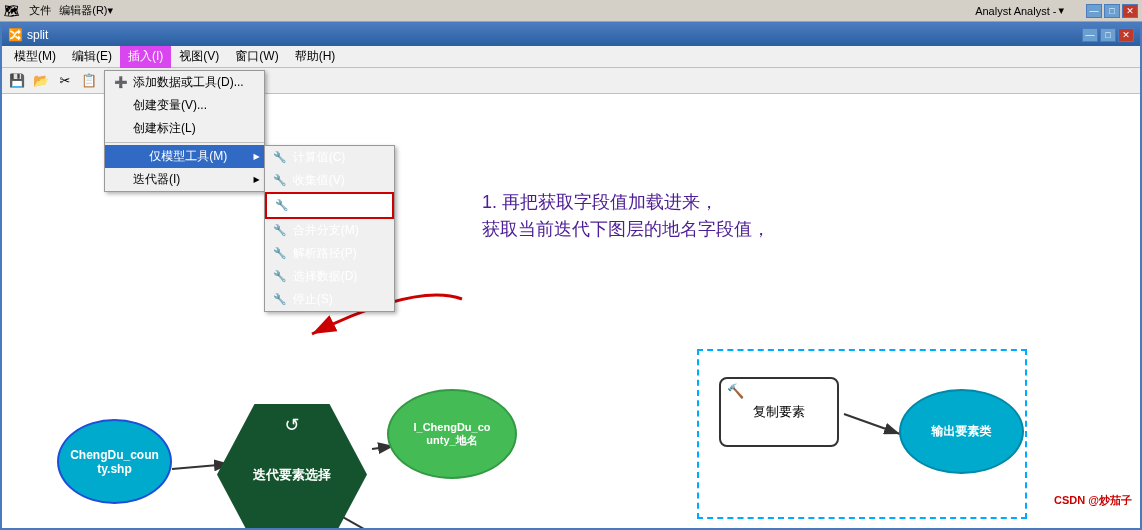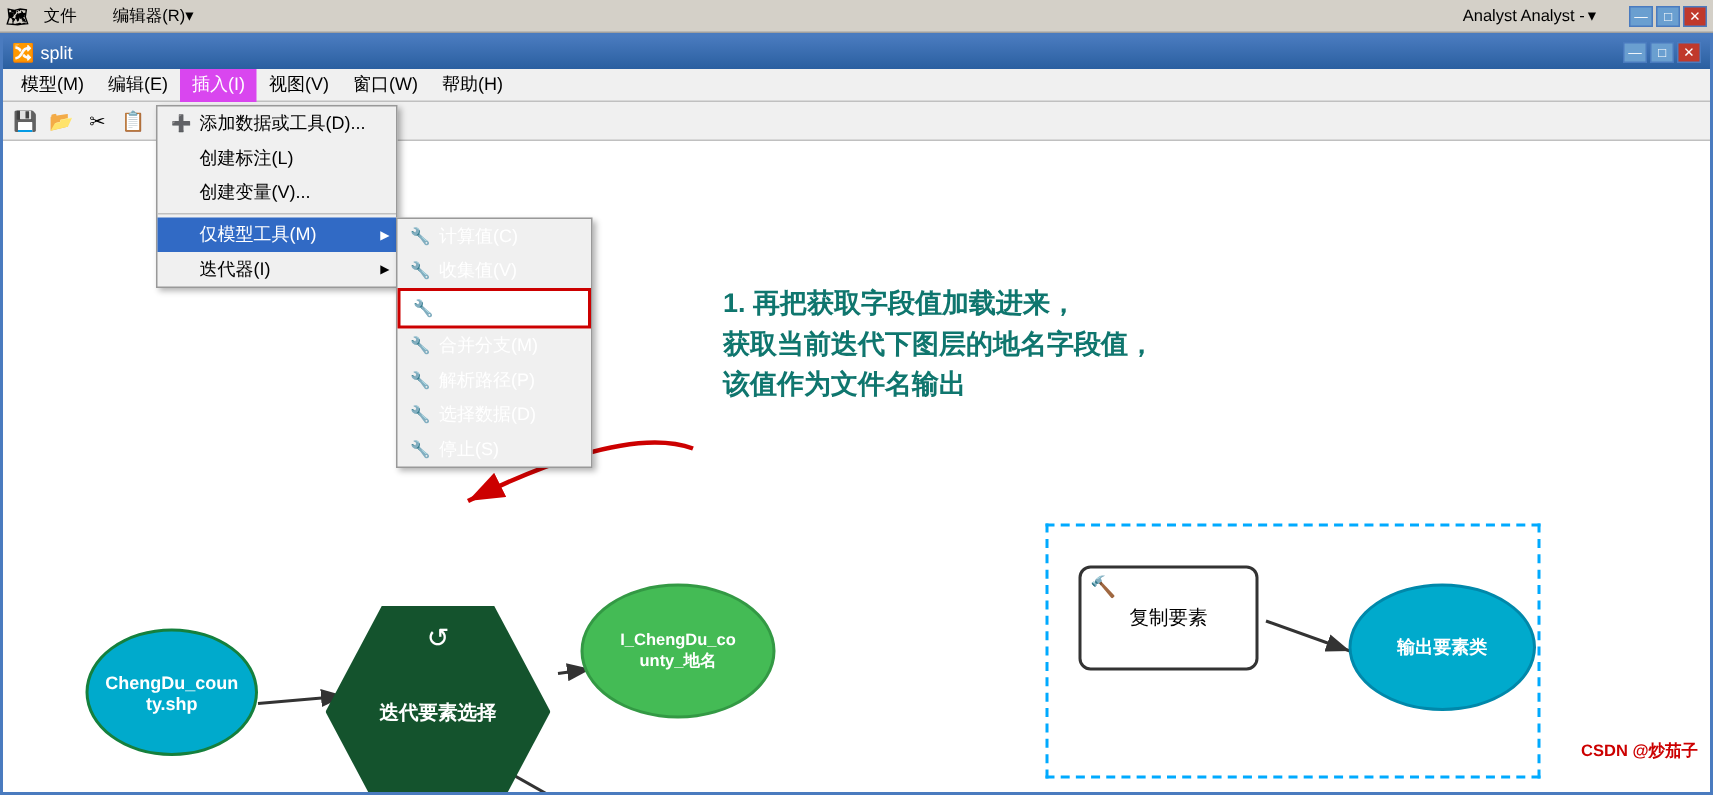--- a/index.html
+++ b/index.html
@@ -140,20 +140,21 @@
     }
     .dd-item.has-sub::after {
       content: '▶';
       position: absolute;
       right: 4px;
       font-size: 8px;
     }
     .dd-item.highlighted {
       background: #316ac5;
       color: white;
+      justify-content: center;
     }
     .dd-item.selected-item {
       background: white;
       border: 2px solid #e00;
     }
     .dd-sep {
       height: 1px;
       background: #c0c0c0;
       margin: 2px 0;
     }
@@ -195,22 +196,22 @@
       font-size: 13px;
       border: 2px solid #333;
       border-radius: 8px;
       background: white;
     }
 
     
     .annotation {
       position: absolute;
       font-size: 18px;
-      color: #0f766e;
-      font-weight: bold;
+      color: #4c1d95;
+      font-weight: normal;
       line-height: 1.5;
     }
 
     
     .dashed-selection {
       position: absolute;
       border: 2px dashed #00aaff;
       background: transparent;
       pointer-events: none;
     }
@@ -236,21 +237,21 @@
       width: 100%; height: 100%;
       overflow: visible;
       pointer-events: none;
     }
   </style>
 </head>
 <body>
 
 <div class="toolbar-strip">
   <span style="font-size:12px; font-weight:bold; margin-right:8px;">🗺</span>
-  <span style="font-size:11px; display:flex; gap:24px;text-align:center;">
+  <span style="font-size:11px; display:flex; gap:8px;text-align:center;">
     <span>文件</span>
     <span>编辑器(R)▾</span>
   </span>
   <span style="flex:1"></span>
   <span style="font-size:11px;">Analyst Analyst -</span>
   <span style="font-size:11px; margin-right:20px;">▾</span>
   <span style="display:flex; gap:2px;">
     <span class="title-btn">—</span>
     <span class="title-btn">□</span>
     <span class="title-btn close">✕</span>
@@ -313,21 +314,21 @@
       <line x1="842" y1="320" x2="898" y2="340" stroke="#333" stroke-width="2" marker-end="url(#arrowhead)"></line>
 
       <path d="M 460 205 C 420 190, 350 220, 310 240" stroke="#cc0000" stroke-width="3" fill="none" marker-end="url(#redarrow)"></path>
       <defs>
         <marker id="redarrow" markerWidth="8" markerHeight="6" refX="8" refY="3" orient="auto">
           <polygon points="0 0, 8 3, 0 6" fill="#cc0000"></polygon>
         </marker>
       </defs>
     </svg>
 
-    <div class="shape-ellipse" style="left:55px; top:325px; width:115px; height:85px; background:#00aacc; color:white; border:2px solid #15803d;">
+    <div class="shape-ellipse" style="left:55px; top:325px; width:115px; height:85px; background:#00aacc; color:white; border:2px solid #1d4ed8;">
       <span>ChengDu_coun<br>ty.shp</span>
     </div>
 
     <div style="position:absolute; left:215px; top:310px; width:150px; height:110px;">
       <div class="hex-shape" style="width:150px; height:141px; background:#14532d; display:flex; align-items:center; justify-content:center; color:white; font-size:13px; font-weight:bold; text-align:center;">
         <span>迭代要素选择</span>
       </div>
 
       <div style="position:absolute; top:10px; left:50%; transform:translateX(-50%); color:white; font-size:18px;">↺</div>
     </div>
@@ -343,39 +344,38 @@
       <span>复制要素</span>
     </div>
 
     <div class="shape-ellipse" style="left:897px; top:295px; width:125px; height:85px; background:#00aacc; color:white; border:2px solid #0088aa;">
       <span>输出要素类</span>
     </div>
 
     <div class="annotation" style="left:480px; top:95px;">
       <span>1. 再把获取字段值加载进来，</span><br>
       <span>获取当前迭代下图层的地名字段值，</span><br>
-      <span>该值作为文件名输出</span>
     </div>
 
     <div class="watermark">CSDN @炒茄子</div>
   </div>
 </div>
 
 <div class="dropdown-menu">
   <div class="dd-item">
     <span class="dd-icon">➕</span>
     <span>添加数据或工具(D)...</span>
   </div>
   <div class="dd-item">
     <span class="dd-icon"></span>
-    <span>创建标注(L)</span>
+    <span>创建变量(V)...</span>
   </div>
   <div class="dd-item">
     <span class="dd-icon"></span>
-    <span>创建变量(V)...</span>
+    <span>创建标注(L)</span>
   </div>
   <div class="dd-sep"></div>
   <div class="dd-item has-sub highlighted" style="position:relative;">
     <span class="dd-icon"></span>
     <span>仅模型工具(M)</span>
 
     <div class="sub-menu">
       <div class="dd-item">
         <span class="dd-icon">🔧</span>
         <span>计算值(C)</span>

